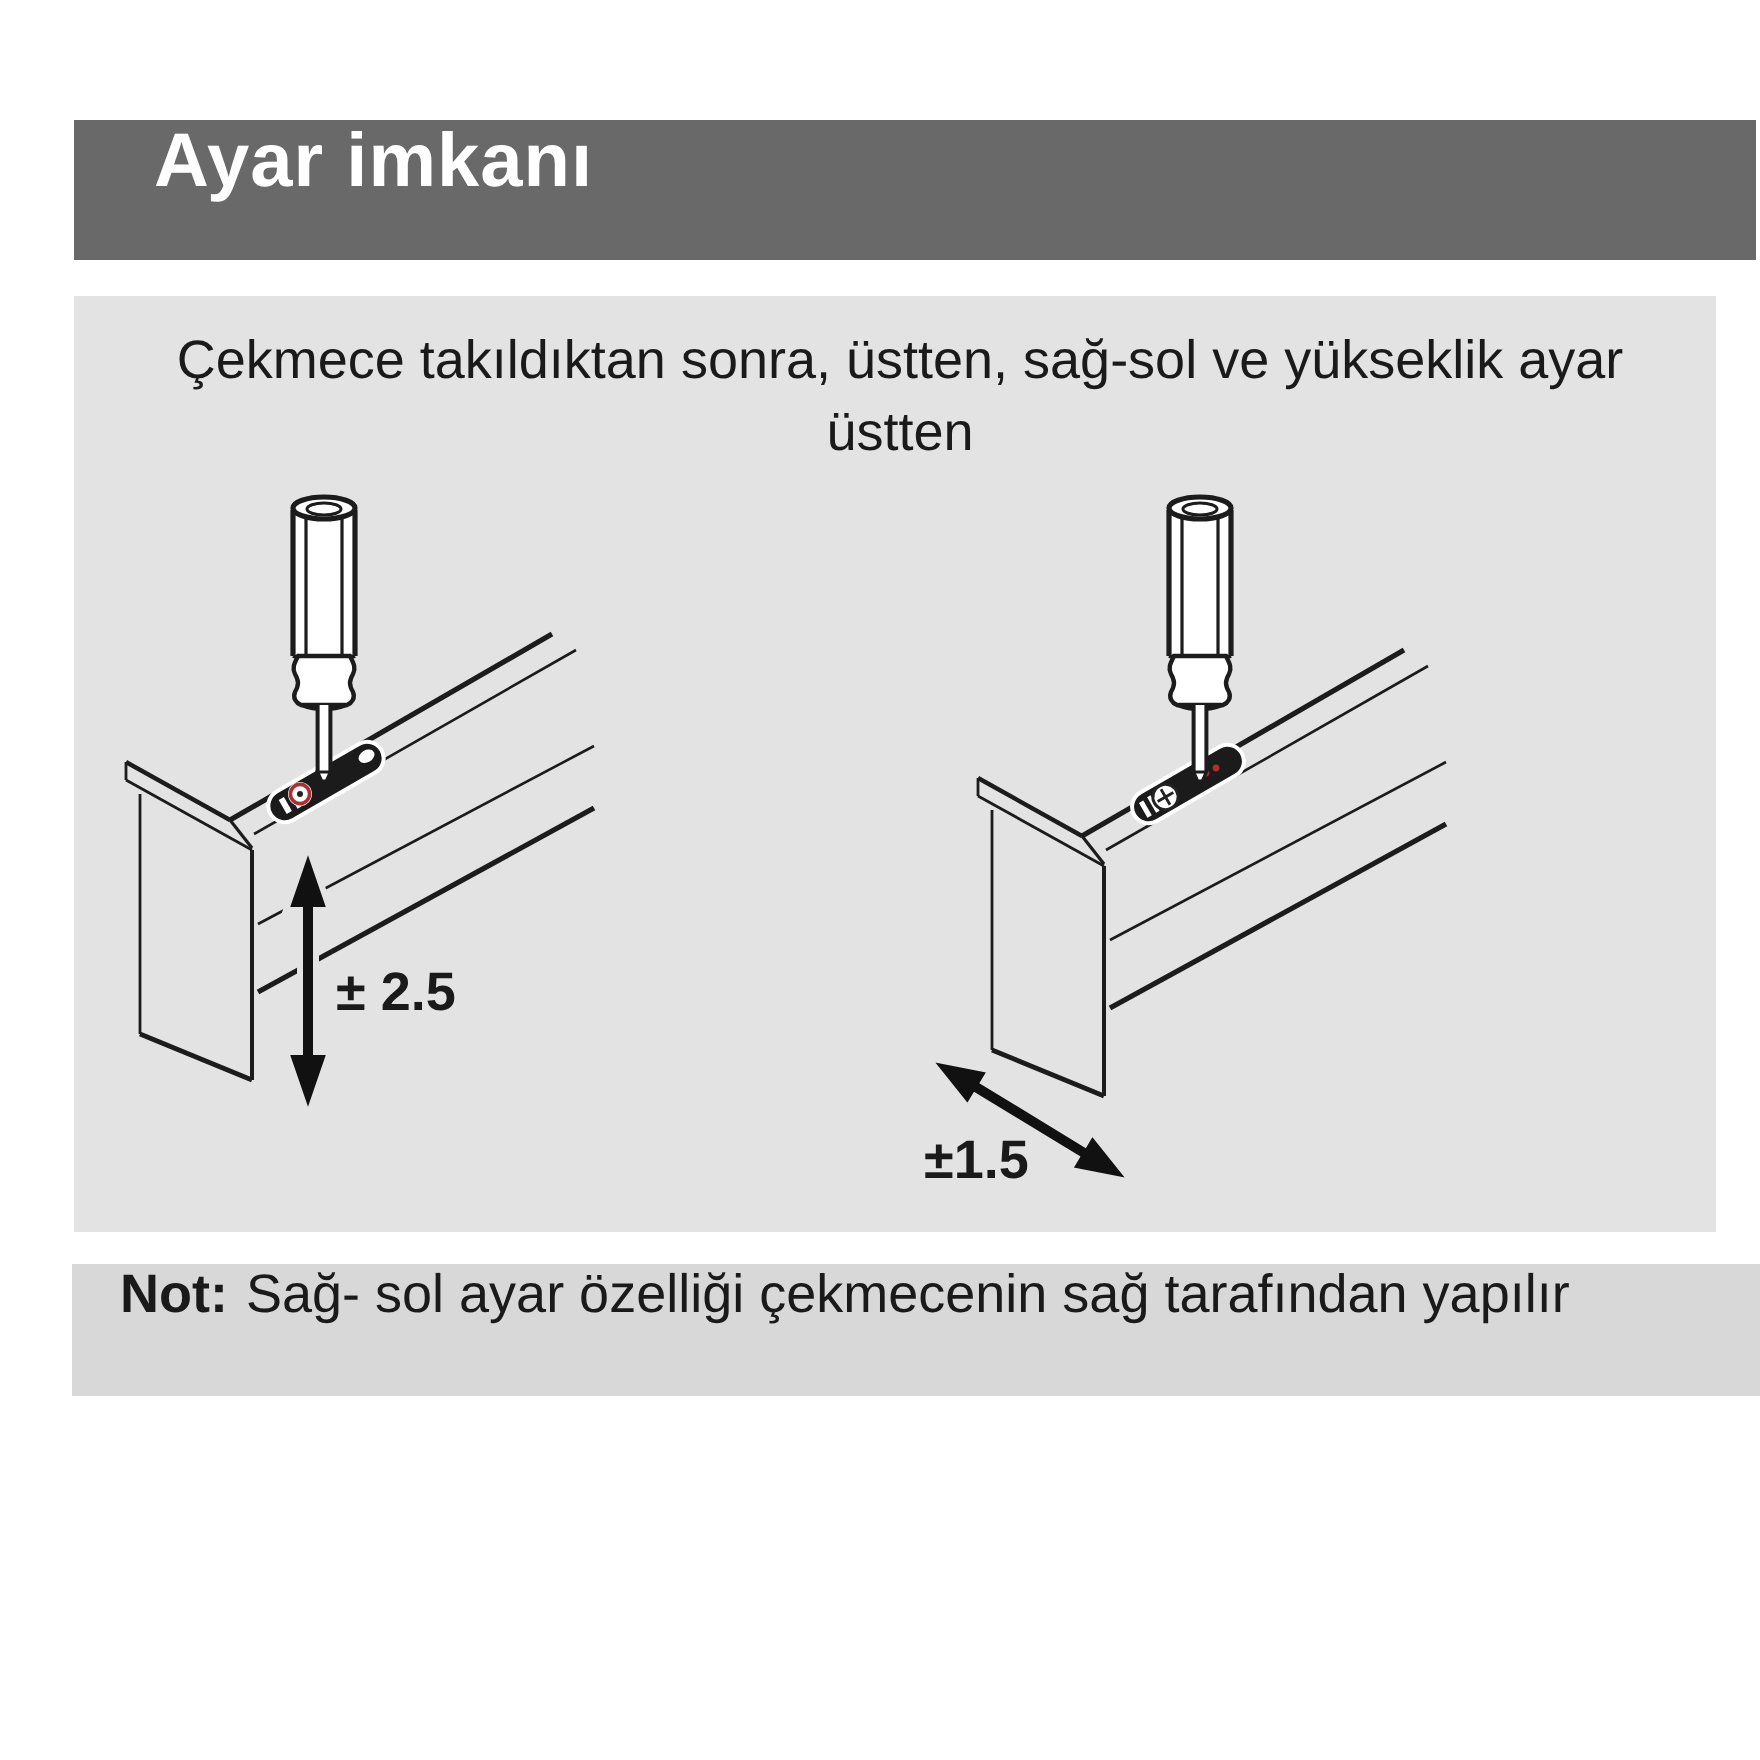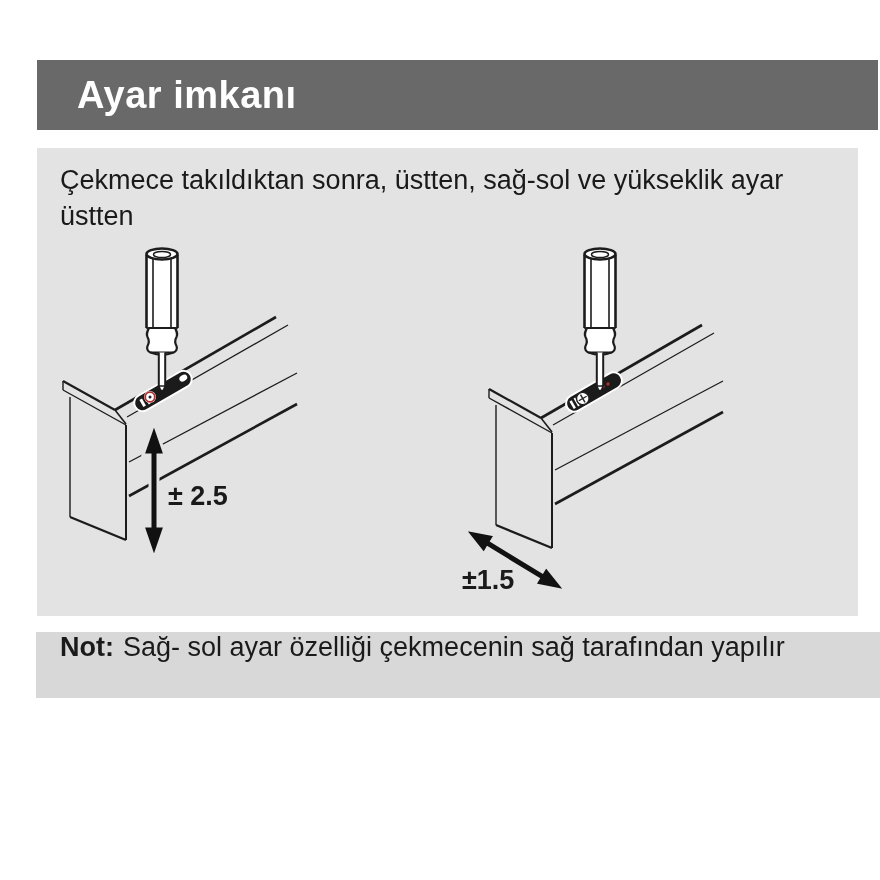--- a/index.html
+++ b/index.html
@@ -1,25 +1,25 @@
 <!DOCTYPE html>
 <html><head>
 <meta charset="utf-8">
 <style>
   html,body{margin:0;padding:0;background:#ffffff;}
   body{width:880px;height:880px;position:relative;overflow:hidden;
        font-family:"Liberation Sans","DejaVu Sans",sans-serif;}
 
   .header-bar{position:absolute;left:37px;top:60px;width:841px;height:70px;
-              background:#696969;display:flex;align-items:center;}
+              background:#696969;display:flex;align-items:flex-start;}
   .header-bar h1{margin:0 0 0 40px;font-size:38px;font-weight:bold;color:#ffffff;
                  letter-spacing:0.5px;}
 
   .content-panel{position:absolute;left:37px;top:148px;width:821px;height:468px;
-                 background:#e3e3e3;}
+                 background:#e3e3e3;text-align:center;}
   .description{position:absolute;left:23px;top:14px;width:780px;
                font-size:27px;line-height:36px;color:#1a1a1a;}
   .figures-svg{position:absolute;left:0;top:0;}
 
   .note-bar{position:absolute;left:36px;top:632px;width:844px;height:66px;
             background:#d8d8d8;display:flex;align-items:flex-start;}
   .note-bar .note-inner{margin-left:24px;font-size:27px;color:#1a1a1a;}
   .note-label{font-weight:bold;margin-right:9px;}
 
   svg text{font-family:"Liberation Sans","DejaVu Sans",sans-serif;}

